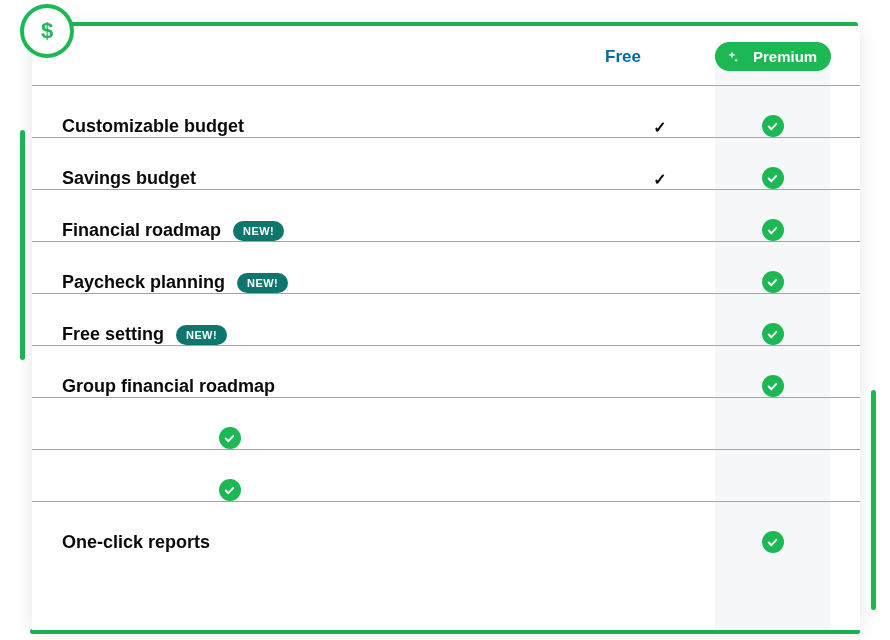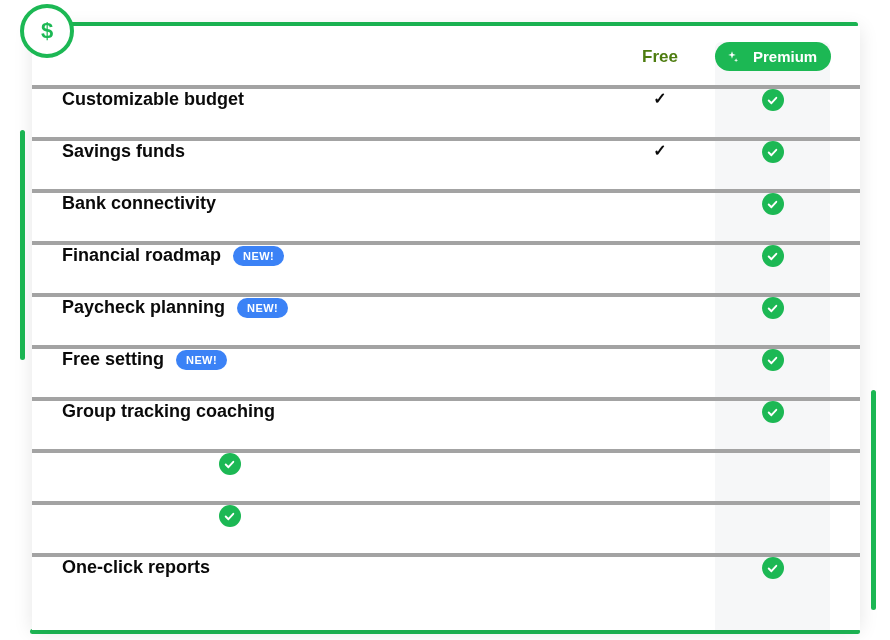--- a/index.html
+++ b/index.html
@@ -56,24 +56,24 @@
   .head {
     display: flex;
     align-items: center;
     padding: 0 30px 14px 30px;
     position: relative;
     z-index: 1;
   }
   .head .spacer { flex: 1; }
   .col-free {
     width: 110px;
-    text-align: center;
+    text-align: left;
     font-weight: 700;
     font-size: 17px;
-    color: #4d7c0f;
+    color: #0369a1;
   }
   .col-premium {
     width: 115px;
     text-align: center;
   }
   .premium-pill {
     display: inline-flex;
     align-items: center;
     gap: 14px;
     background: #1cb854;
@@ -84,38 +84,38 @@
     padding: 6px 14px 6px 10px;
   }
   .sparkle {
     width: 14px; height: 14px;
     display: inline-block;
   }
   .sparkle svg { display:block; }
 
   .row {
     display: flex;
-    align-items: flex-start;
+    align-items: flex-end;
     height: 52px;
     padding: 0 30px;
-    border-top: 4px solid #a3a3a3;
+    border-top: 1px solid #a3a3a3;
     position: relative;
     z-index: 1;
   }
   .feature-name {
     flex: 1;
     font-weight: 700;
     font-size: 18px;
     color: #0a0a0a;
     display: flex;
     align-items: center;
     gap: 12px;
   }
   .new-badge {
-    background: #3b82f6;
+    background: #0f766e;
     color: #fff;
     font-weight: 800;
     font-size: 11px;
     letter-spacing: 0.4px;
     border-radius: 999px;
     padding: 4px 10px;
     text-transform: uppercase;
   }
 
   .cell-free   { width: 110px; text-align: center; color:#0a0a0a; }
@@ -170,34 +170,23 @@
         </div>
         <div class="cell-free"><span class="check-plain">✓</span></div>
         <div class="cell-premium"><span class="check-circle">
             <svg viewBox="0 0 24 24" width="13" height="13" fill="none" stroke="#fff" stroke-width="3.5" stroke-linecap="round" stroke-linejoin="round">
               <polyline points="5 12 10 17 19 7"></polyline>
             </svg>
           </span></div>
       </div>
       <div class="row">
         <div class="feature-name">
-          <span>Savings funds</span>
+          <span>Savings budget</span>
         </div>
         <div class="cell-free"><span class="check-plain">✓</span></div>
-        <div class="cell-premium"><span class="check-circle">
-            <svg viewBox="0 0 24 24" width="13" height="13" fill="none" stroke="#fff" stroke-width="3.5" stroke-linecap="round" stroke-linejoin="round">
-              <polyline points="5 12 10 17 19 7"></polyline>
-            </svg>
-          </span></div>
-      </div>
-      <div class="row">
-        <div class="feature-name">
-          <span>Bank connectivity</span>
-        </div>
-        <div class="cell-free"></div>
         <div class="cell-premium"><span class="check-circle">
             <svg viewBox="0 0 24 24" width="13" height="13" fill="none" stroke="#fff" stroke-width="3.5" stroke-linecap="round" stroke-linejoin="round">
               <polyline points="5 12 10 17 19 7"></polyline>
             </svg>
           </span></div>
       </div>
       <div class="row">
         <div class="feature-name">
           <span>Financial roadmap</span>
           <span class="new-badge">NEW!</span>
@@ -228,21 +217,21 @@
         </div>
         <div class="cell-free"></div>
         <div class="cell-premium"><span class="check-circle">
             <svg viewBox="0 0 24 24" width="13" height="13" fill="none" stroke="#fff" stroke-width="3.5" stroke-linecap="round" stroke-linejoin="round">
               <polyline points="5 12 10 17 19 7"></polyline>
             </svg>
           </span></div>
       </div>
       <div class="row">
         <div class="feature-name">
-          <span>Group tracking coaching</span>
+          <span>Group financial roadmap</span>
         </div>
         <div class="cell-free"></div>
         <div class="cell-premium"><span class="check-circle">
             <svg viewBox="0 0 24 24" width="13" height="13" fill="none" stroke="#fff" stroke-width="3.5" stroke-linecap="round" stroke-linejoin="round">
               <polyline points="5 12 10 17 19 7"></polyline>
             </svg>
           </span></div>
       </div>
       <div class="row">
         <div class="cell-free"></div>

